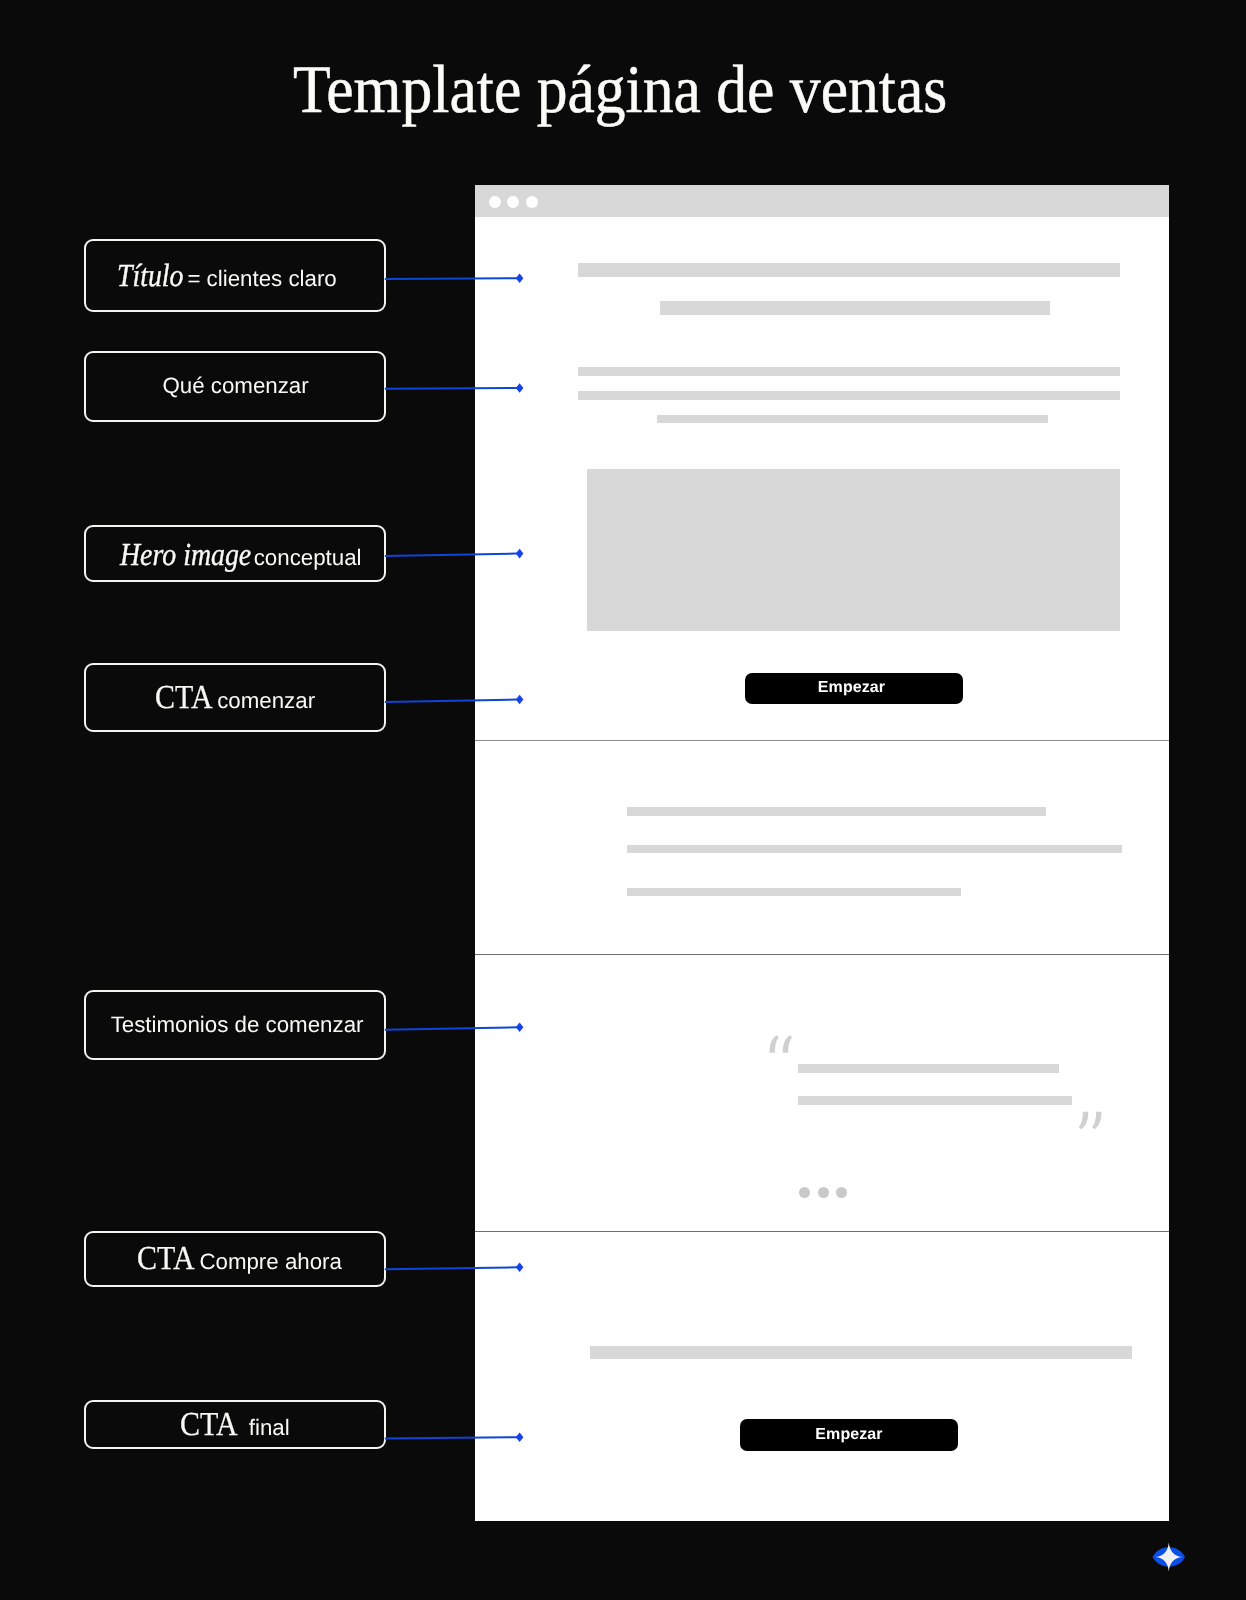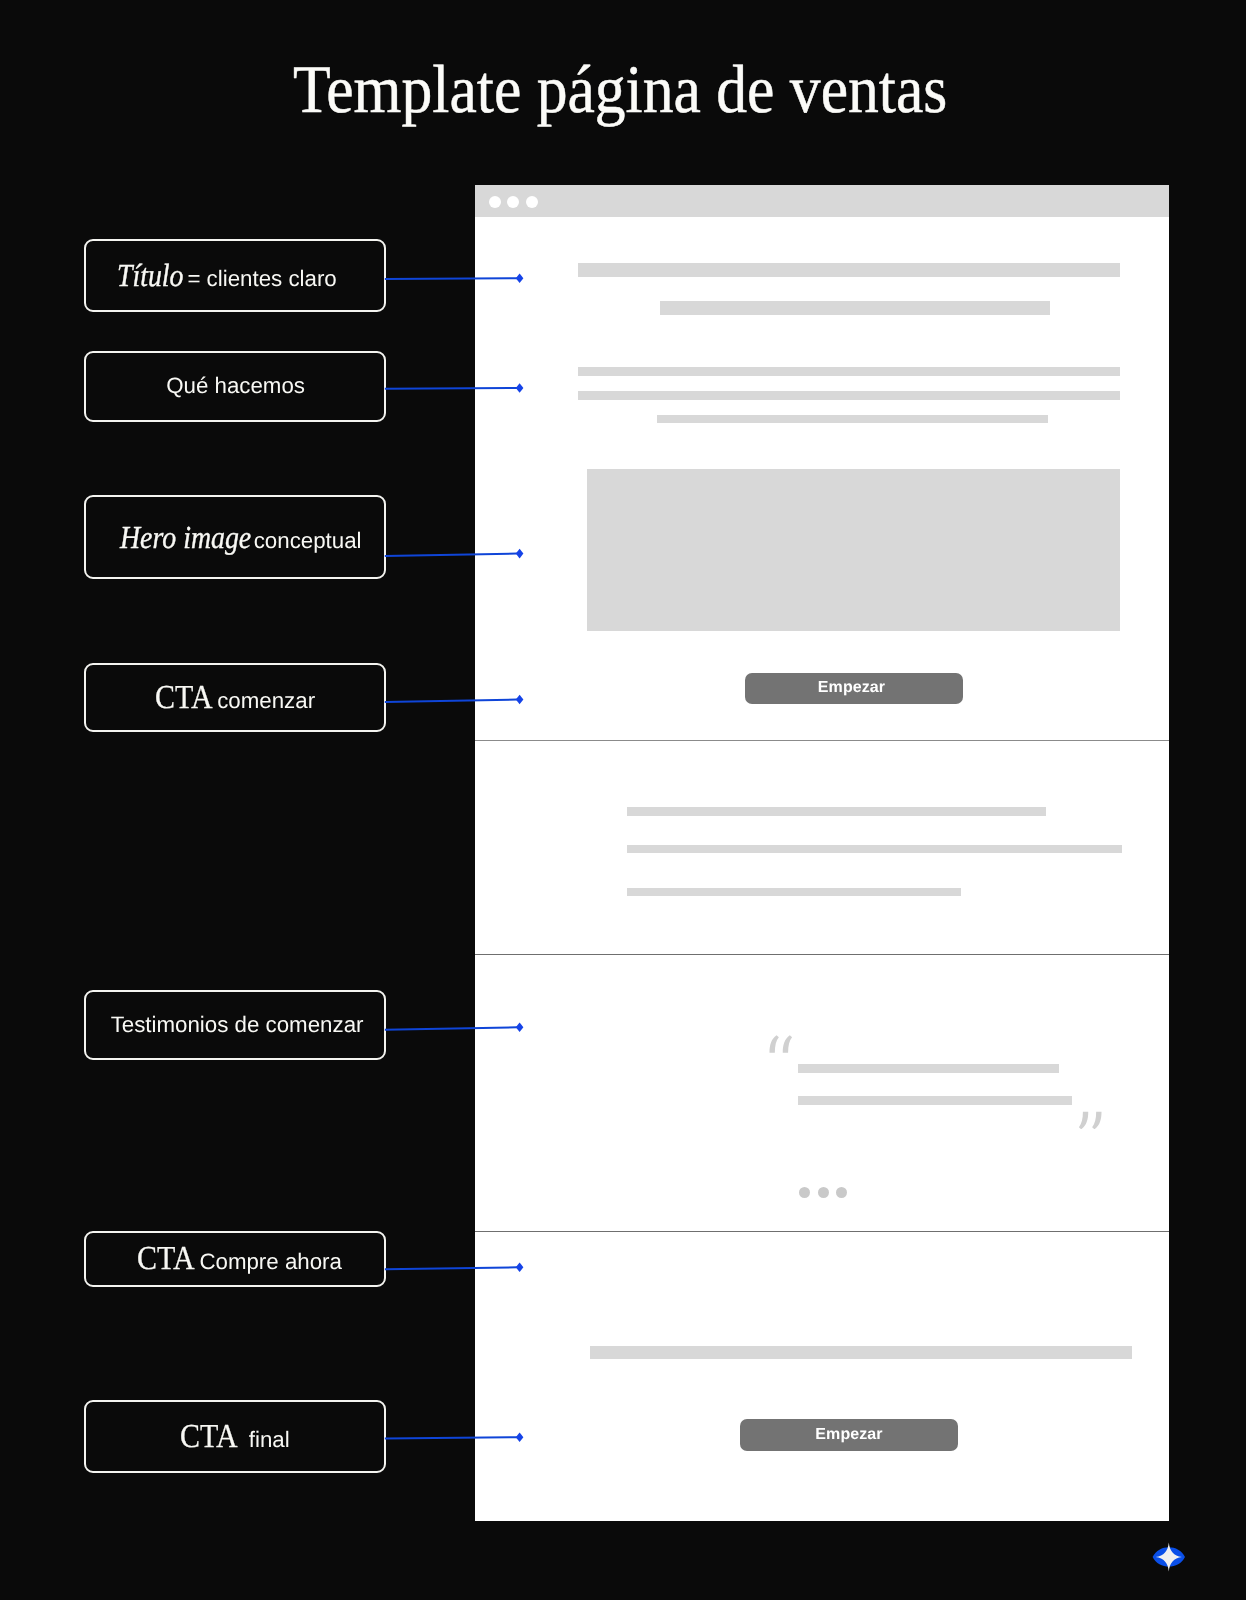--- a/index.html
+++ b/index.html
@@ -29,21 +29,21 @@
   #browser{
     position:absolute;left:474.5px;top:185px;width:694.2px;height:1335.6px;
     background:#ffffff;overflow:hidden;
   }
   #titlebar{position:absolute;left:0;top:0;width:694.2px;height:31.6px;background:#d8d8d8;}
   .dot{position:absolute;width:12px;height:12px;border-radius:50%;background:#ffffff;top:10.5px;}
 
   .bar{position:absolute;background:#d8d8d8;}
   .divider{position:absolute;height:1px;background:#a8a8a8;left:0;width:694.2px;}
   .cta{
-    position:absolute;background:#737373;border-radius:7px;
+    position:absolute;background:#000000;border-radius:7px;
     color:#fff;font-weight:bold;font-size:16px;letter-spacing:0.1px;
     display:flex;align-items:center;justify-content:center;
   }
   .cta > span{position:relative;top:-0.5px;}
   #cta-1 > span{left:-2.5px;}
   #cta-2 > span{left:0px;}
   .pdot{position:absolute;width:11px;height:11px;border-radius:50%;background:#c9c9c9;}
 
   
   .callout{
@@ -128,35 +128,35 @@
     <div class="cta" id="cta-2" style="left:265.5px;top:1234px;width:218px;height:32px">
         <span>Empezar</span>
       </div>
   </div>
 
   <div id="callouts">
       <div class="callout" style="top: 239px; height: 72.6px;">
         <span class="txt" style="position:relative;left:-8px;top:0px"><span class="em i" style="width: 70px;"><i>Título</i></span><span>= clientes claro</span></span>
       </div>
       <div class="callout" style="top: 351px; height: 70.6px;">
-        <span class="txt" style="position:relative;left:0.5px;top:0px"><span>Qué hacemos</span></span>
+        <span class="txt" style="position:relative;left:0.5px;top:0px"><span>Qué comenzar</span></span>
       </div>
-      <div class="callout" style="top: 495px; height: 84px;">
+      <div class="callout" style="top: 525px; height: 57px;">
         <span class="txt" style="position:relative;left:5.5px;top:0px"><span class="em i" style="width: 128px;"><i>Hero image</i></span><span> conceptual</span></span>
       </div>
       <div class="callout" style="top: 663px; height: 68.5px;">
         <span class="txt" style="position:relative;left:0px;top:0px"><span class="em" style="width: 56px;"><i>CTA</i></span><span> comenzar</span></span>
       </div>
       <div class="callout" style="top: 990px; height: 69.5px;">
         <span class="txt" style="position:relative;left:2px;top:0px"><span>Testimonios de comenzar</span></span>
       </div>
       <div class="callout" style="top: 1231px; height: 56px;">
         <span class="txt" style="position:relative;left:4.5px;top:0px"><span class="em" style="width: 56px;"><i>CTA</i></span><span> Compre ahora</span></span>
       </div>
-      <div class="callout" style="top: 1400px; height: 73px;">
+      <div class="callout" style="top: 1400px; height: 49px;">
         <span class="txt" style="position:relative;left:0px;top:0px"><span class="em" style="width: 56px;"><i>CTA</i></span><span>  final</span></span>
       </div>
     </div>
   <svg id="connectors" width="1246" height="1600" style="position:absolute;left:0;top:0;pointer-events:none">
       <g>
         <line x1="384.8" y1="279.1" x2="517" y2="278.3" stroke="#0f45d8" stroke-width="2"></line>
         <path d="M 519.6 273.5 L 523.4 278.3 L 519.6 283.1 L 515.8000000000001 278.3 Z" fill="#1543e8"></path>
       </g>
       <g>
         <line x1="384.8" y1="388.8" x2="517" y2="388" stroke="#0f45d8" stroke-width="2"></line>

